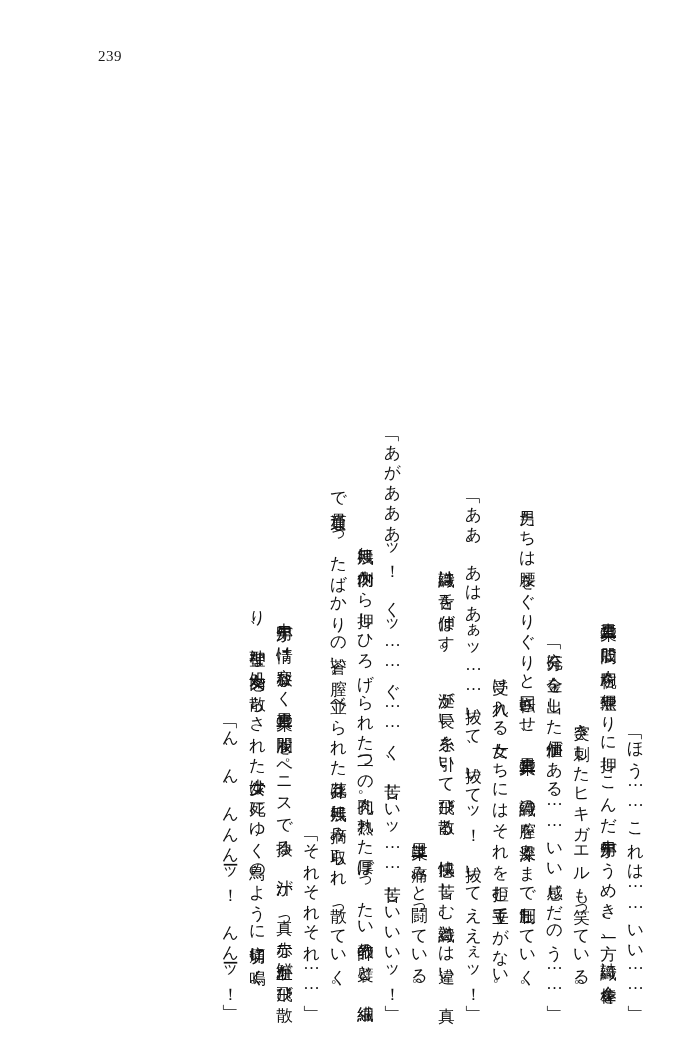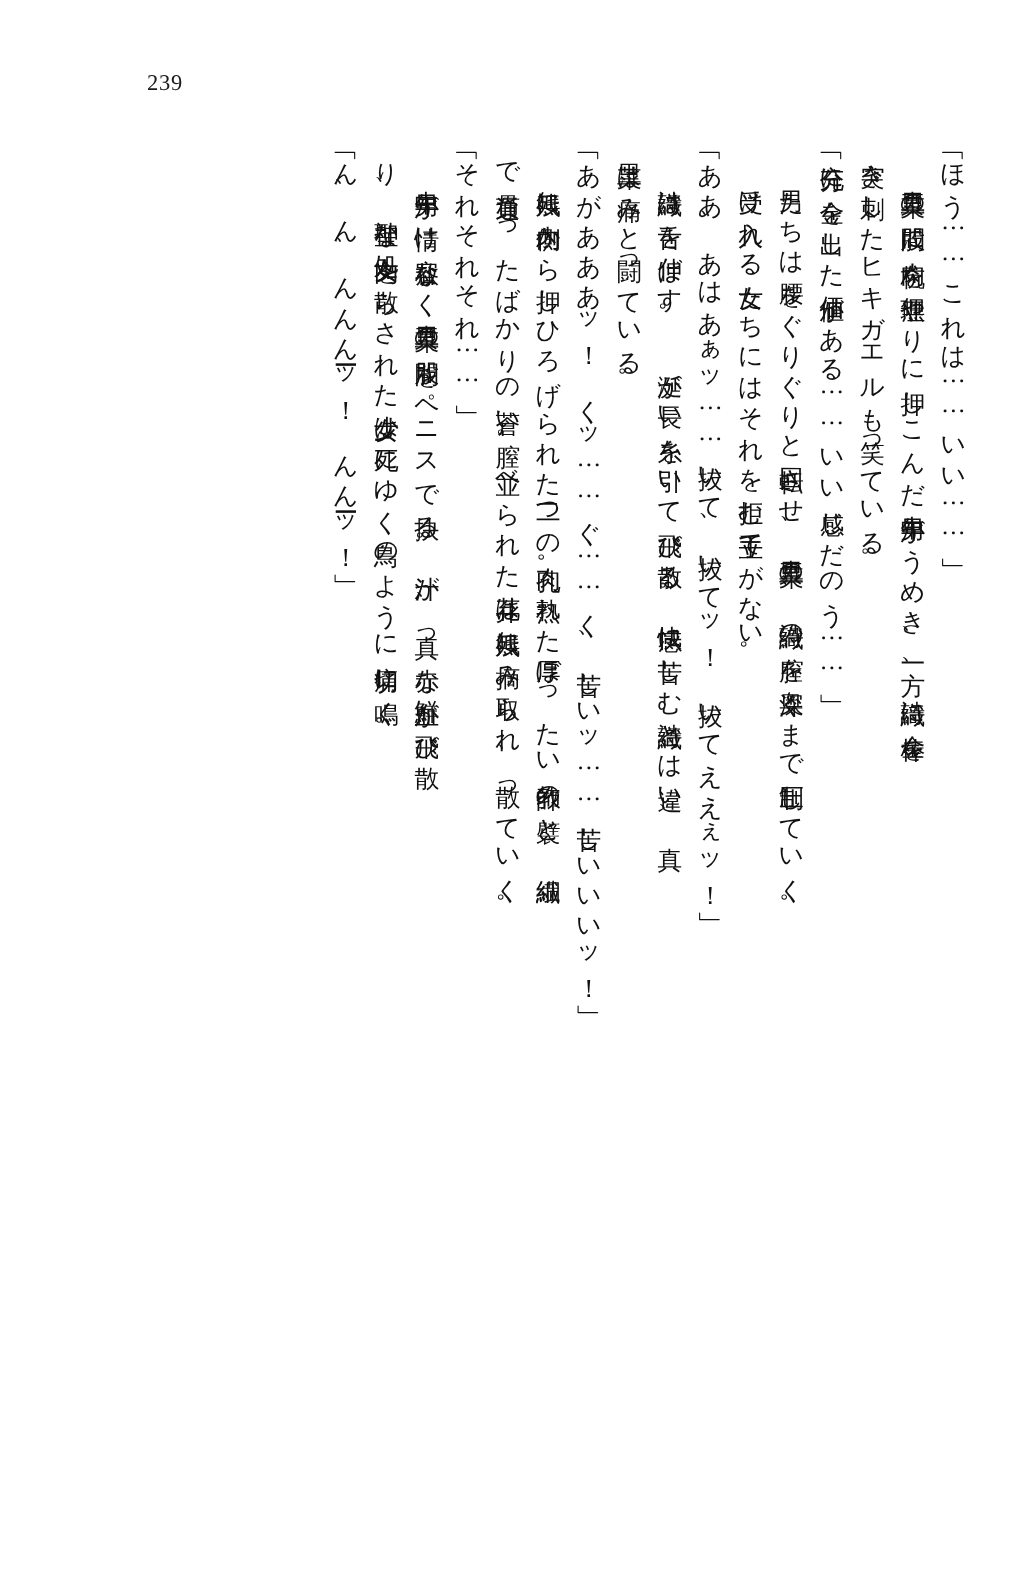--- a/index.html
+++ b/index.html
@@ -16,20 +16,21 @@
     position: relative;
   }
 
   .page {
     position: absolute;
     left: 0;
     top: 0;
     width: 683px;
     height: 802px;
     background: #ffffff;
+    text-align: right;
   }
 
   
   .page-number {
     position: absolute;
     left: 98px;
     top: 48px;
     font-size: 15px;
     letter-spacing: 0.5px;
     color: #1a1a1a;

